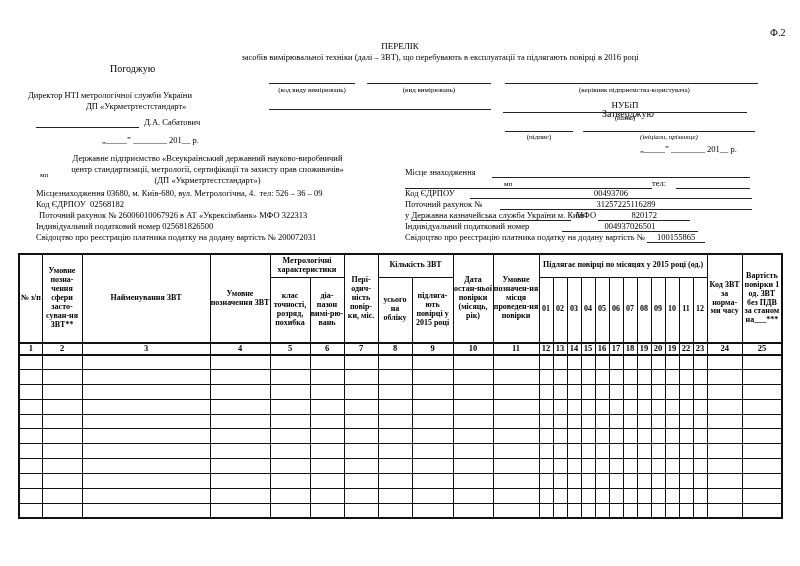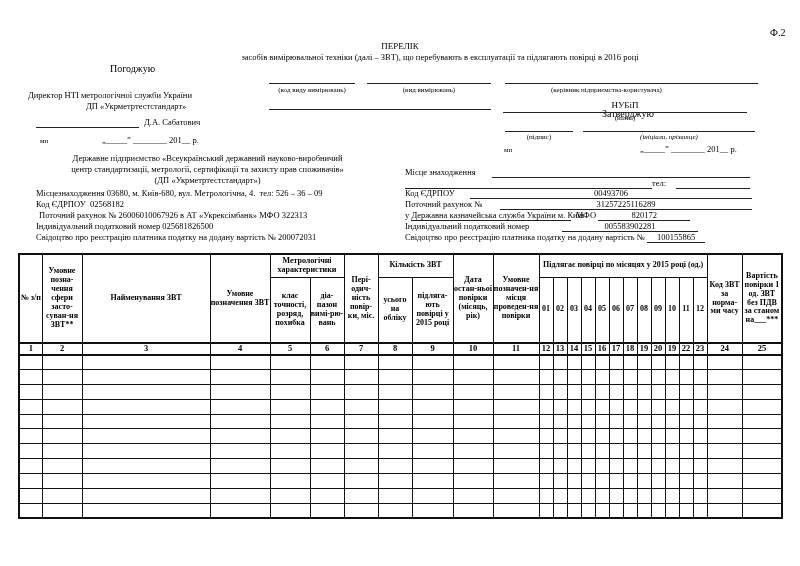--- a/index.html
+++ b/index.html
@@ -1,20 +1,20 @@
 <!DOCTYPE html>
 <html><head>
 <meta charset="utf-8">
 <style>
   * { margin: 0; padding: 0; box-sizing: border-box; }
   html, body { width: 800px; height: 566px; background: #ffffff; overflow: hidden; }
   body { position: relative; font-family: "Liberation Serif", "DejaVu Serif", serif; color: #000; }
   .abs { position: absolute; white-space: nowrap; }
   .b { font-weight: normal; }
-  .small { font-size: 7px; }
+  .small { font-size: 7px; margin-top: 34px; }
   .t9 { font-size: 9px; }
   .t8 { font-size: 8.5px; }
   .t10 { font-size: 10px; }
   .line { position: absolute; height: 0; border-top: 1px solid #222; }
   .uline { border-bottom: 1px solid #222; display: inline-block; text-align: center; }
   .cap { position: absolute; font-size: 7px; text-align: center; white-space: nowrap; }
 
   
   table.grid { position: absolute; left: 18px; top: 253px; width: 763px; border-collapse: collapse; table-layout: fixed; }
   table.grid td, table.grid th { border: 1px solid #111; font-size: 8px; font-weight: bold; text-align: center; vertical-align: middle; line-height: 1.12; padding: 0; overflow: hidden; }
@@ -41,21 +41,21 @@
 <div class="abs t8" style="left:102px; top:135px;">„_____” ________ 201__   р.</div>
 
 <div class="line" style="left:269px; top:83px; width:86px;"></div>
 <div class="line" style="left:367px; top:83px; width:124px;"></div>
 <div class="cap" style="left:269px; width:86px; top:86px;">(код виду вимірювань)</div>
 <div class="cap" style="left:367px; width:124px; top:86px;">(вид вимірювань)</div>
 <div class="line" style="left:269px; top:109px; width:222px;"></div>
 
 <div class="abs b t10" style="left:602px; top:64px;margin-top:44px;">Затверджую</div>
 <div class="line" style="left:505px; top:83px; width:253px;"></div>
-<div class="cap" style="left:480px; width:253px; top:86px;">(керівник підприємства-користувача)</div>
+<div class="cap" style="left:508px; width:253px; top:86px;">(керівник підприємства-користувача)</div>
 <div class="abs t9" style="left:503px; width:244px; text-align:center; top:100px;">НУБіП</div>
 <div class="line" style="left:503px; top:112px; width:244px;"></div>
 <div class="cap" style="left:503px; width:244px; top:114px;">(назва)</div>
 <div class="line" style="left:505px; top:131px; width:68px;"></div>
 <div class="line" style="left:583px; top:131px; width:172px;"></div>
 <div class="cap" style="left:505px; width:68px; top:133px;">(підпис)</div>
 <div class="cap" style="left:583px; width:172px; top:133px;font-style:italic;">(ініціали, прізвище)</div>
 <div class="abs small" style="left:504px; top:146px;">мп</div>
 <div class="abs t8" style="left:640px; top:144px;">„_____” ________ 201__  р.</div>
 
@@ -98,21 +98,21 @@
 <div class="line" style="left:500px; top:209px; width:252px;"></div>
 
 <div class="abs t8" style="left:405px; top:210px;">
   <span class="b">у</span>
   <span class="uline" style="width:160px;">Державна казначейська служба України м. Київ</span>
   &nbsp;<span class="b">МФО</span>
   <span class="uline" style="width:92px;">820172</span>
 </div>
 
 <div class="abs b t8" style="left:405px; top:221px;">Індивідуальний податковий номер</div>
-<div class="abs t8" style="left:562px; width:136px; text-align:center; top:221px;">005583902281</div>
+<div class="abs t8" style="left:562px; width:136px; text-align:center; top:221px;">004937026501</div>
 <div class="line" style="left:562px; top:231px; width:136px;"></div>
 
 <div class="abs t8" style="left:405px; top:232px;">
   <span class="b">Свідоцтво про реєстрацію платника податку на додану вартість №</span>
   <span class="uline" style="width:58px;">100155865</span>
 </div>
 
 <table class="grid">
   <colgroup>
     <col style="width:23px">

